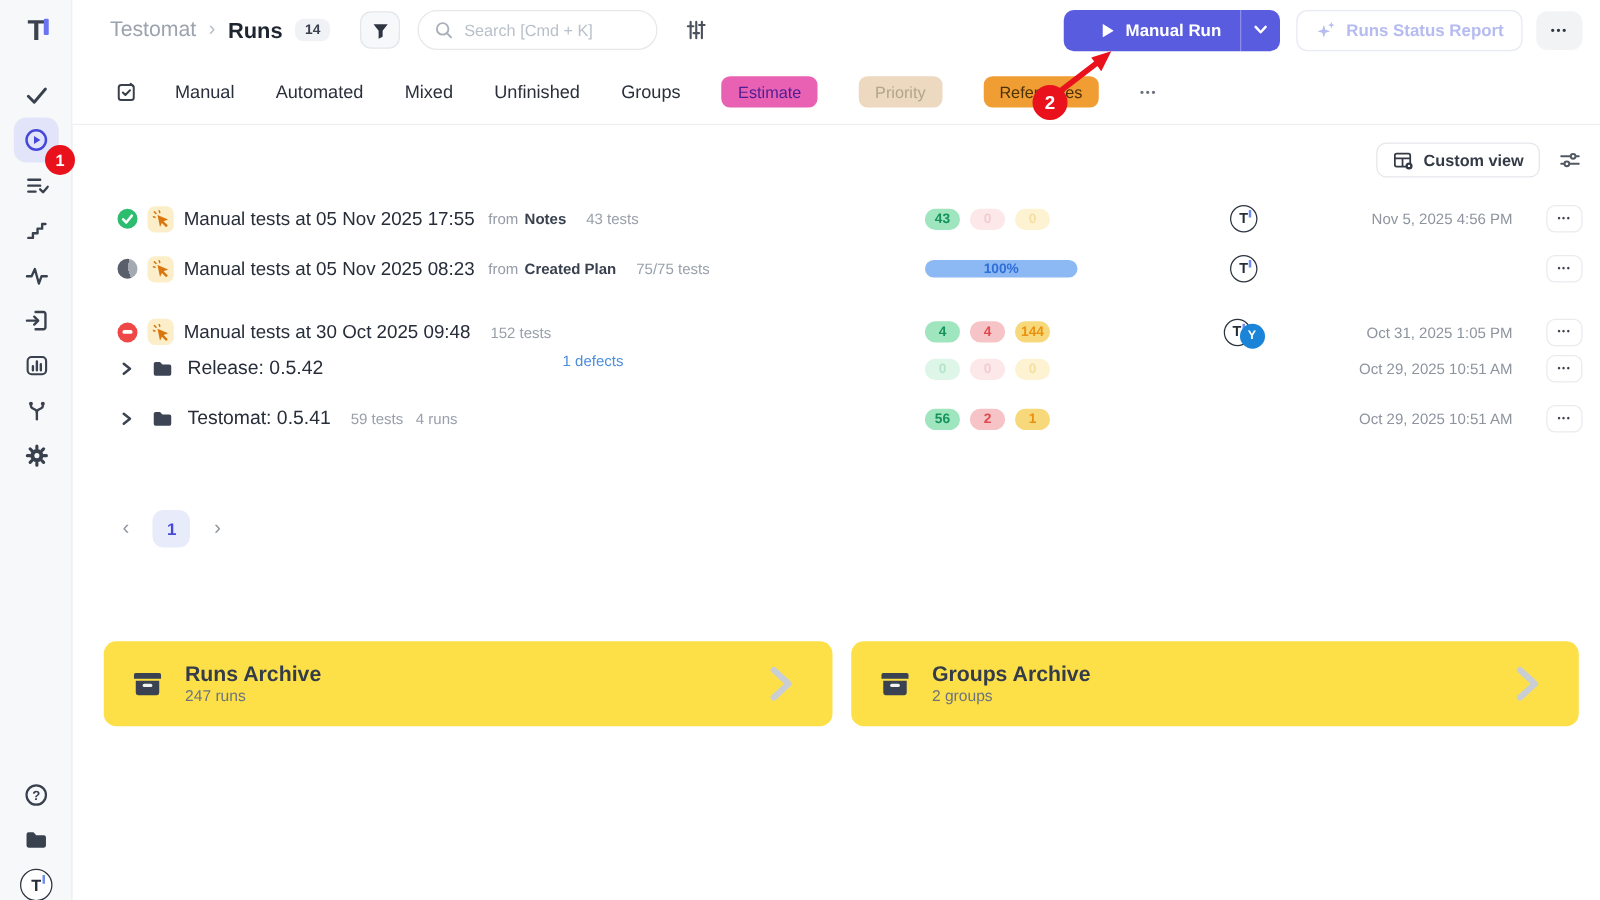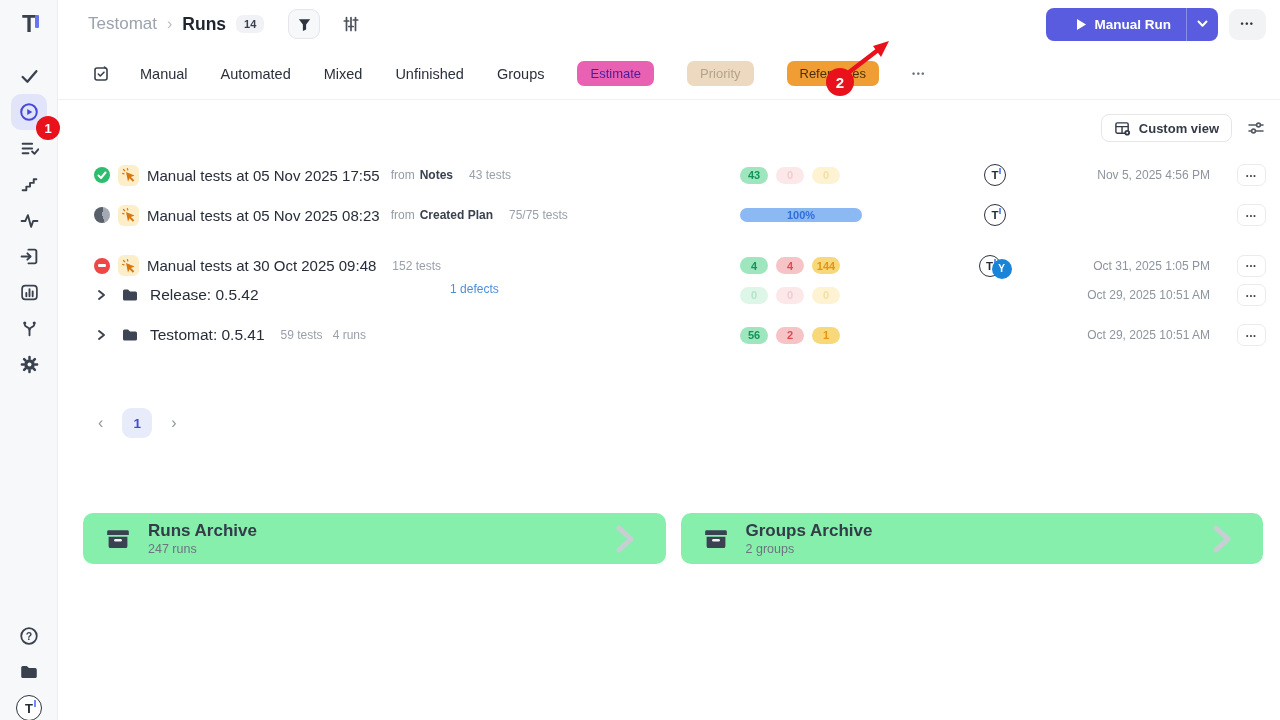--- a/index.html
+++ b/index.html
@@ -127,21 +127,21 @@
 
   
   .pagination { position:absolute; left:94px; top:408px; display:flex; align-items:center; gap:15px; }
   .pg-arrow { color:#8f97a1; font-size:16px; cursor:pointer; padding:4px; }
   .pg-page { width:30px; height:30px; border-radius:9px; background:#e8ebfa; color:#4549d6;
              font-size:13.5px; font-weight:700; display:flex; align-items:center; justify-content:center; cursor:pointer; }
 
   
   .archives { position:absolute; left:58px; top:513px; width:1222px; display:flex; gap:15px;
               padding:0 17px 0 25px; }
-  .arch-card { flex:1; height:51px; border-radius:10px; background:#86efac;
+  .arch-card { flex:1; height:68px; border-radius:10px; background:#fde047;
                display:flex; align-items:center; padding:0 28px 0 22px; cursor:pointer; }
   .arch-ic { display:flex; color:#3a4252; margin-right:17px; }
   .arch-title { font-size:17px; font-weight:700; color:#343c4a; line-height:1.15; }
   .arch-sub { font-size:12.5px; color:#6d7480; margin-top:1px; }
   .arch-chev { margin-left:auto; display:flex; color:#c9ced5; }
 </style>
 </head>
 <body>
 
 <div class="app">
@@ -232,20 +232,27 @@
     <div class="h-row1">
       <span class="crumb-project">Testomat</span>
       <span class="crumb-sep">›</span>
       <span class="crumb-page">Runs</span>
       <span class="crumb-count">14</span>
       <div class="filter-btn">
         <svg width="17" height="17" viewBox="0 0 18 18">
             <path d="M3 3.5 H15 L10.7 9 V14.2 L7.3 15.8 V9 Z" fill="#2e3540"></path>
           </svg>
       </div>
+      <div class="search-box">
+        <svg width="16" height="16" viewBox="0 0 18 18" fill="none" stroke="#a9b0ba" stroke-width="1.7" stroke-linecap="round">
+            <circle cx="8" cy="8" r="5.2"></circle>
+            <path d="M12 12 L15.5 15.5"></path>
+          </svg>
+        <input type="text" placeholder="Search [Cmd + K]" style="">
+      </div>
       <span class="adjust-icon">
         <svg width="18" height="18" viewBox="0 0 18 18" fill="none" stroke="#4a515c" stroke-width="1.7" stroke-linecap="round">
             <path d="M4.5 2.5 V15.5 M9 2.5 V15.5 M13.5 2.5 V15.5"></path>
             <path d="M2.3 6 H6.7 M6.8 11.5 H11.2 M11.3 5 H15.7"></path>
           </svg>
       </span>
       <div class="h-spacer"></div>
       <div class="manual-run">
         <span class="mr-main">
           <svg width="9" height="11" viewBox="0 0 9 11">
@@ -253,20 +260,27 @@
             </svg>
           <span>Manual Run</span>
         </span>
         <span class="mr-div"></span>
         <span class="mr-caret">
           <svg width="11" height="8" viewBox="0 0 11 8" fill="none" stroke="#fff" stroke-width="2" stroke-linecap="round" stroke-linejoin="round">
               <path d="M1.5 1.5 L5.5 5.8 L9.5 1.5"></path>
             </svg>
         </span>
       </div>
+      <button class="rsr-btn">
+        <svg width="17" height="17" viewBox="0 0 18 18" fill="#b6bbf0">
+            <path d="M7.5 4 L8.8 8.2 L13 9.5 L8.8 10.8 L7.5 15 L6.2 10.8 L2 9.5 L6.2 8.2 Z"></path>
+            <path d="M13.8 1.5 L14.5 3.6 L16.6 4.3 L14.5 5 L13.8 7.1 L13.1 5 L11 4.3 L13.1 3.6 Z"></path>
+          </svg>
+        <span>Runs Status Report</span>
+      </button>
       <div class="more-top">
         <span>•••</span>
       </div>
     </div>
     <div class="h-row2">
       <span class="tabs-icon">
         <svg width="18" height="18" viewBox="0 0 18 18" fill="none" stroke="currentColor" stroke-width="1.6" stroke-linecap="round" stroke-linejoin="round">
             <rect x="3" y="3" width="12" height="12" rx="2"></rect>
             <path d="M6.3 9 L8.3 11 L12 7.2"></path>
             <path d="M12.5 2 L14 3.5"></path>

